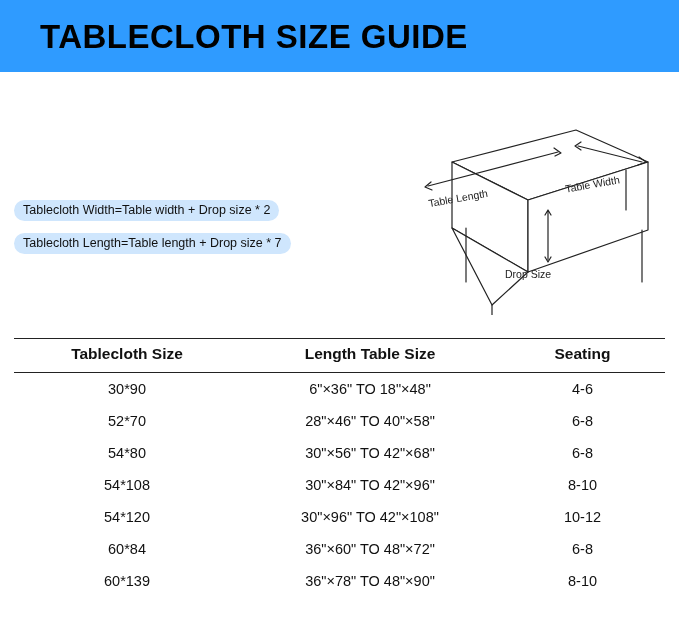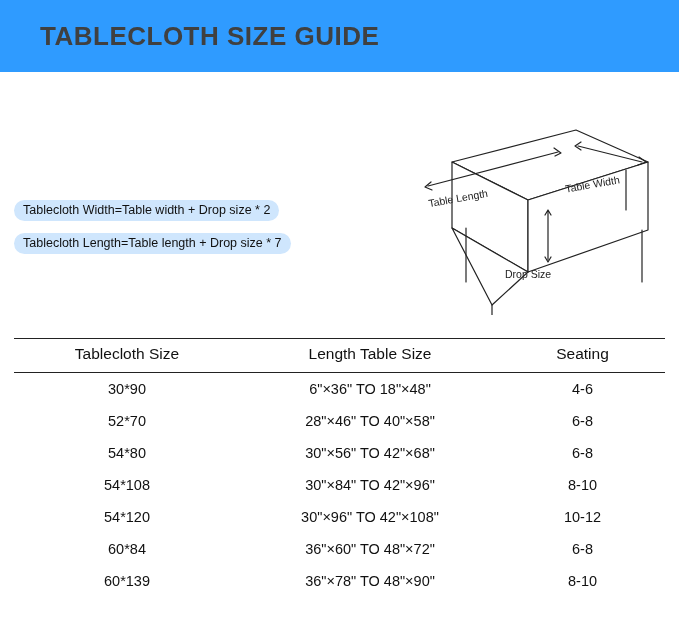--- a/index.html
+++ b/index.html
@@ -27,22 +27,22 @@
     top: 0;
     width: 679px;
     height: 72px;
     background: #2f9bff;
     display: flex;
     align-items: center;
     box-sizing: border-box;
     padding-left: 40px;
   }
   .banner-title {
-    color: #404040;
-    font-size: 26px;
+    color: #000000;
+    font-size: 33px;
     font-weight: bold;
     letter-spacing: 0.5px;
     line-height: 1;
     white-space: nowrap;
   }
 
   
   .info-section {
     position: absolute;
     left: 0;
@@ -92,21 +92,21 @@
     left: 14px;
     top: 338px;
     width: 651px;
   }
   table.size-table {
     width: 651px;
     border-collapse: collapse;
     font-size: 14.5px;
   }
   table.size-table th {
-    font-weight: normal;
+    font-weight: bold;
     font-size: 15.5px;
     padding: 6px 0 9px 0;
   }
   table.size-table thead tr {
     border-top: 1.5px solid #222;
     border-bottom: 1.5px solid #222;
   }
   table.size-table td {
     padding: 8px 0;
     text-align: center;

